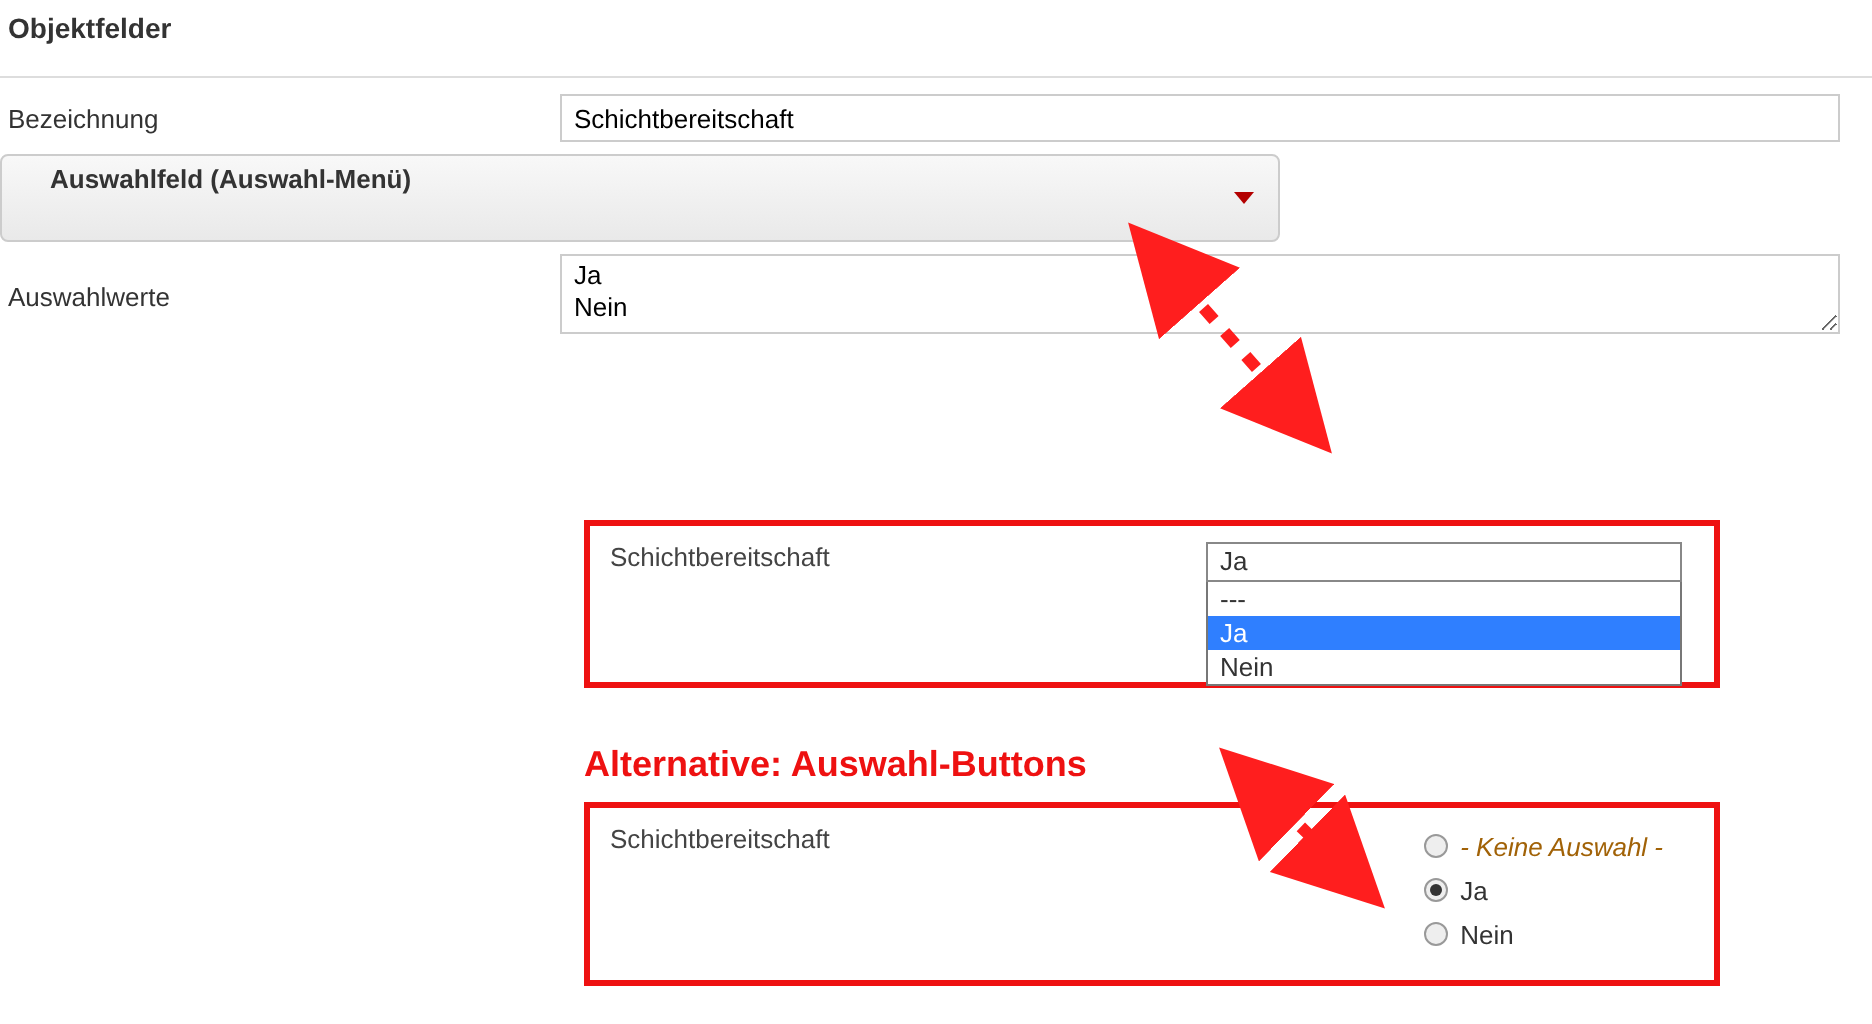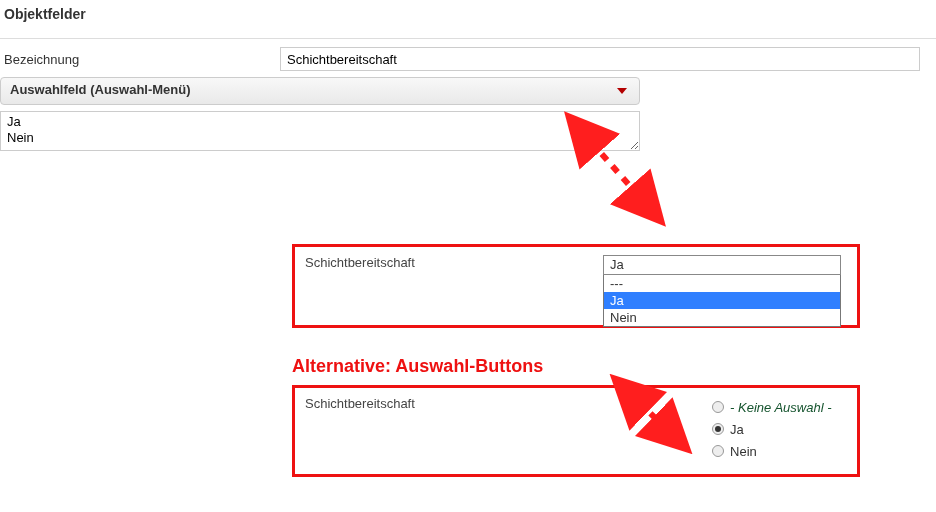--- a/index.html
+++ b/index.html
@@ -32,25 +32,25 @@
   .form-field { flex: 1; padding-right: 10px; }
   .text-input {
     width: 640px;
     height: 24px;
     border: 1px solid #ccc;
     padding: 2px 6px;
     font-size: 13px;
   }
   .select-styled {
     width: 640px;
-    height: 28px;
+    height: 44px;
     background: linear-gradient(#f8f8f8, #e9e9e9);
     border: 1px solid #ccc;
     border-radius: 4px;
-    padding: 4px 28px 4px 9px;
+    padding: 4px 28px 4px 24px;
     font-weight: bold;
     font-size: 13px;
     position: relative;
   }
   .select-caret {
     position: absolute;
     right: 12px;
     top: 50%;
     transform: translateY(-50%);
     width: 0; height: 0;
@@ -133,21 +133,21 @@
     width: 260px;
     padding-left: 120px;
   }
   .radio-row {
     display: flex;
     align-items: center;
     gap: 6px;
     height: 22px;
     font-size: 13px;
   }
-  .radio-row.italic { font-style: italic; color: #14532d; }
+  .radio-row.italic { font-style: italic; color: #a16207; }
   .radio-dot {
     width: 12px; height: 12px;
     border: 1px solid #999;
     border-radius: 50%;
     background: #eee;
     display: inline-flex;
     align-items: center;
     justify-content: center;
   }
   .radio-dot.sel::after {
@@ -182,20 +182,21 @@
   <div class="form-row">
     <div class="form-field">
       <div class="select-styled">
         <span>Auswahlfeld (Auswahl-Menü)</span>
         <span class="select-caret"></span>
       </div>
     </div>
   </div>
 
   <div class="form-row">
+    <div class="form-label">Auswahlwerte</div>
     <div class="form-field">
       <textarea class="textarea-input" style="">Ja
 Nein</textarea>
     </div>
   </div>
 
 </div>
 
 <div class="preview-box preview-box-1">
   <div class="preview-label">Schichtbereitschaft</div>

